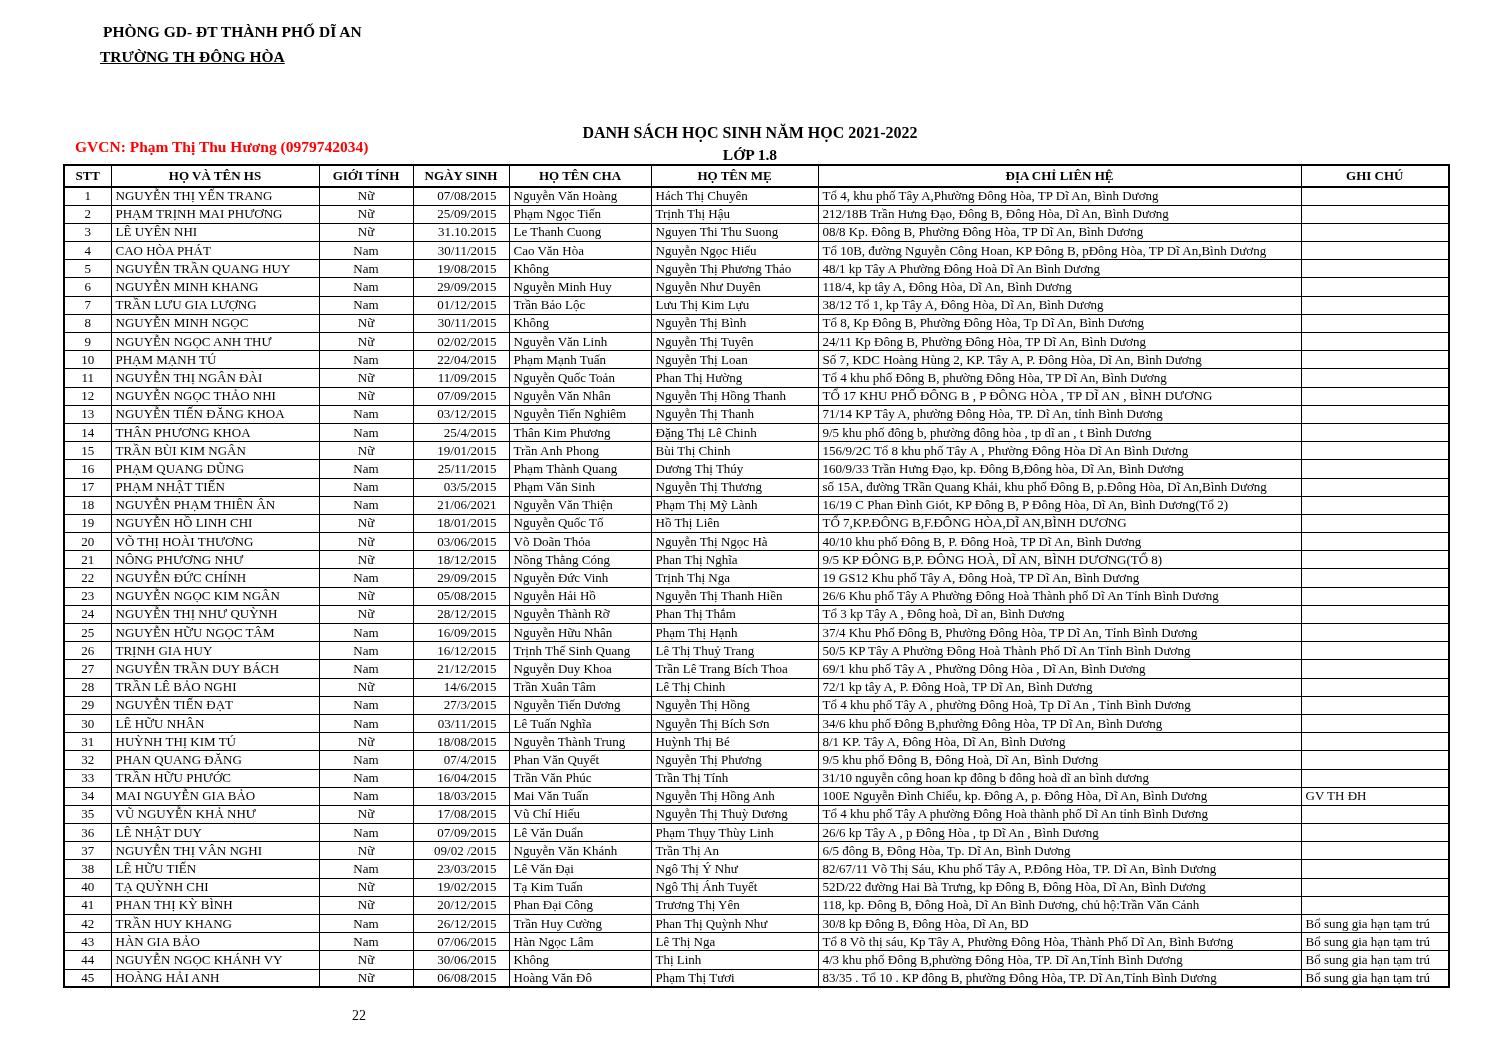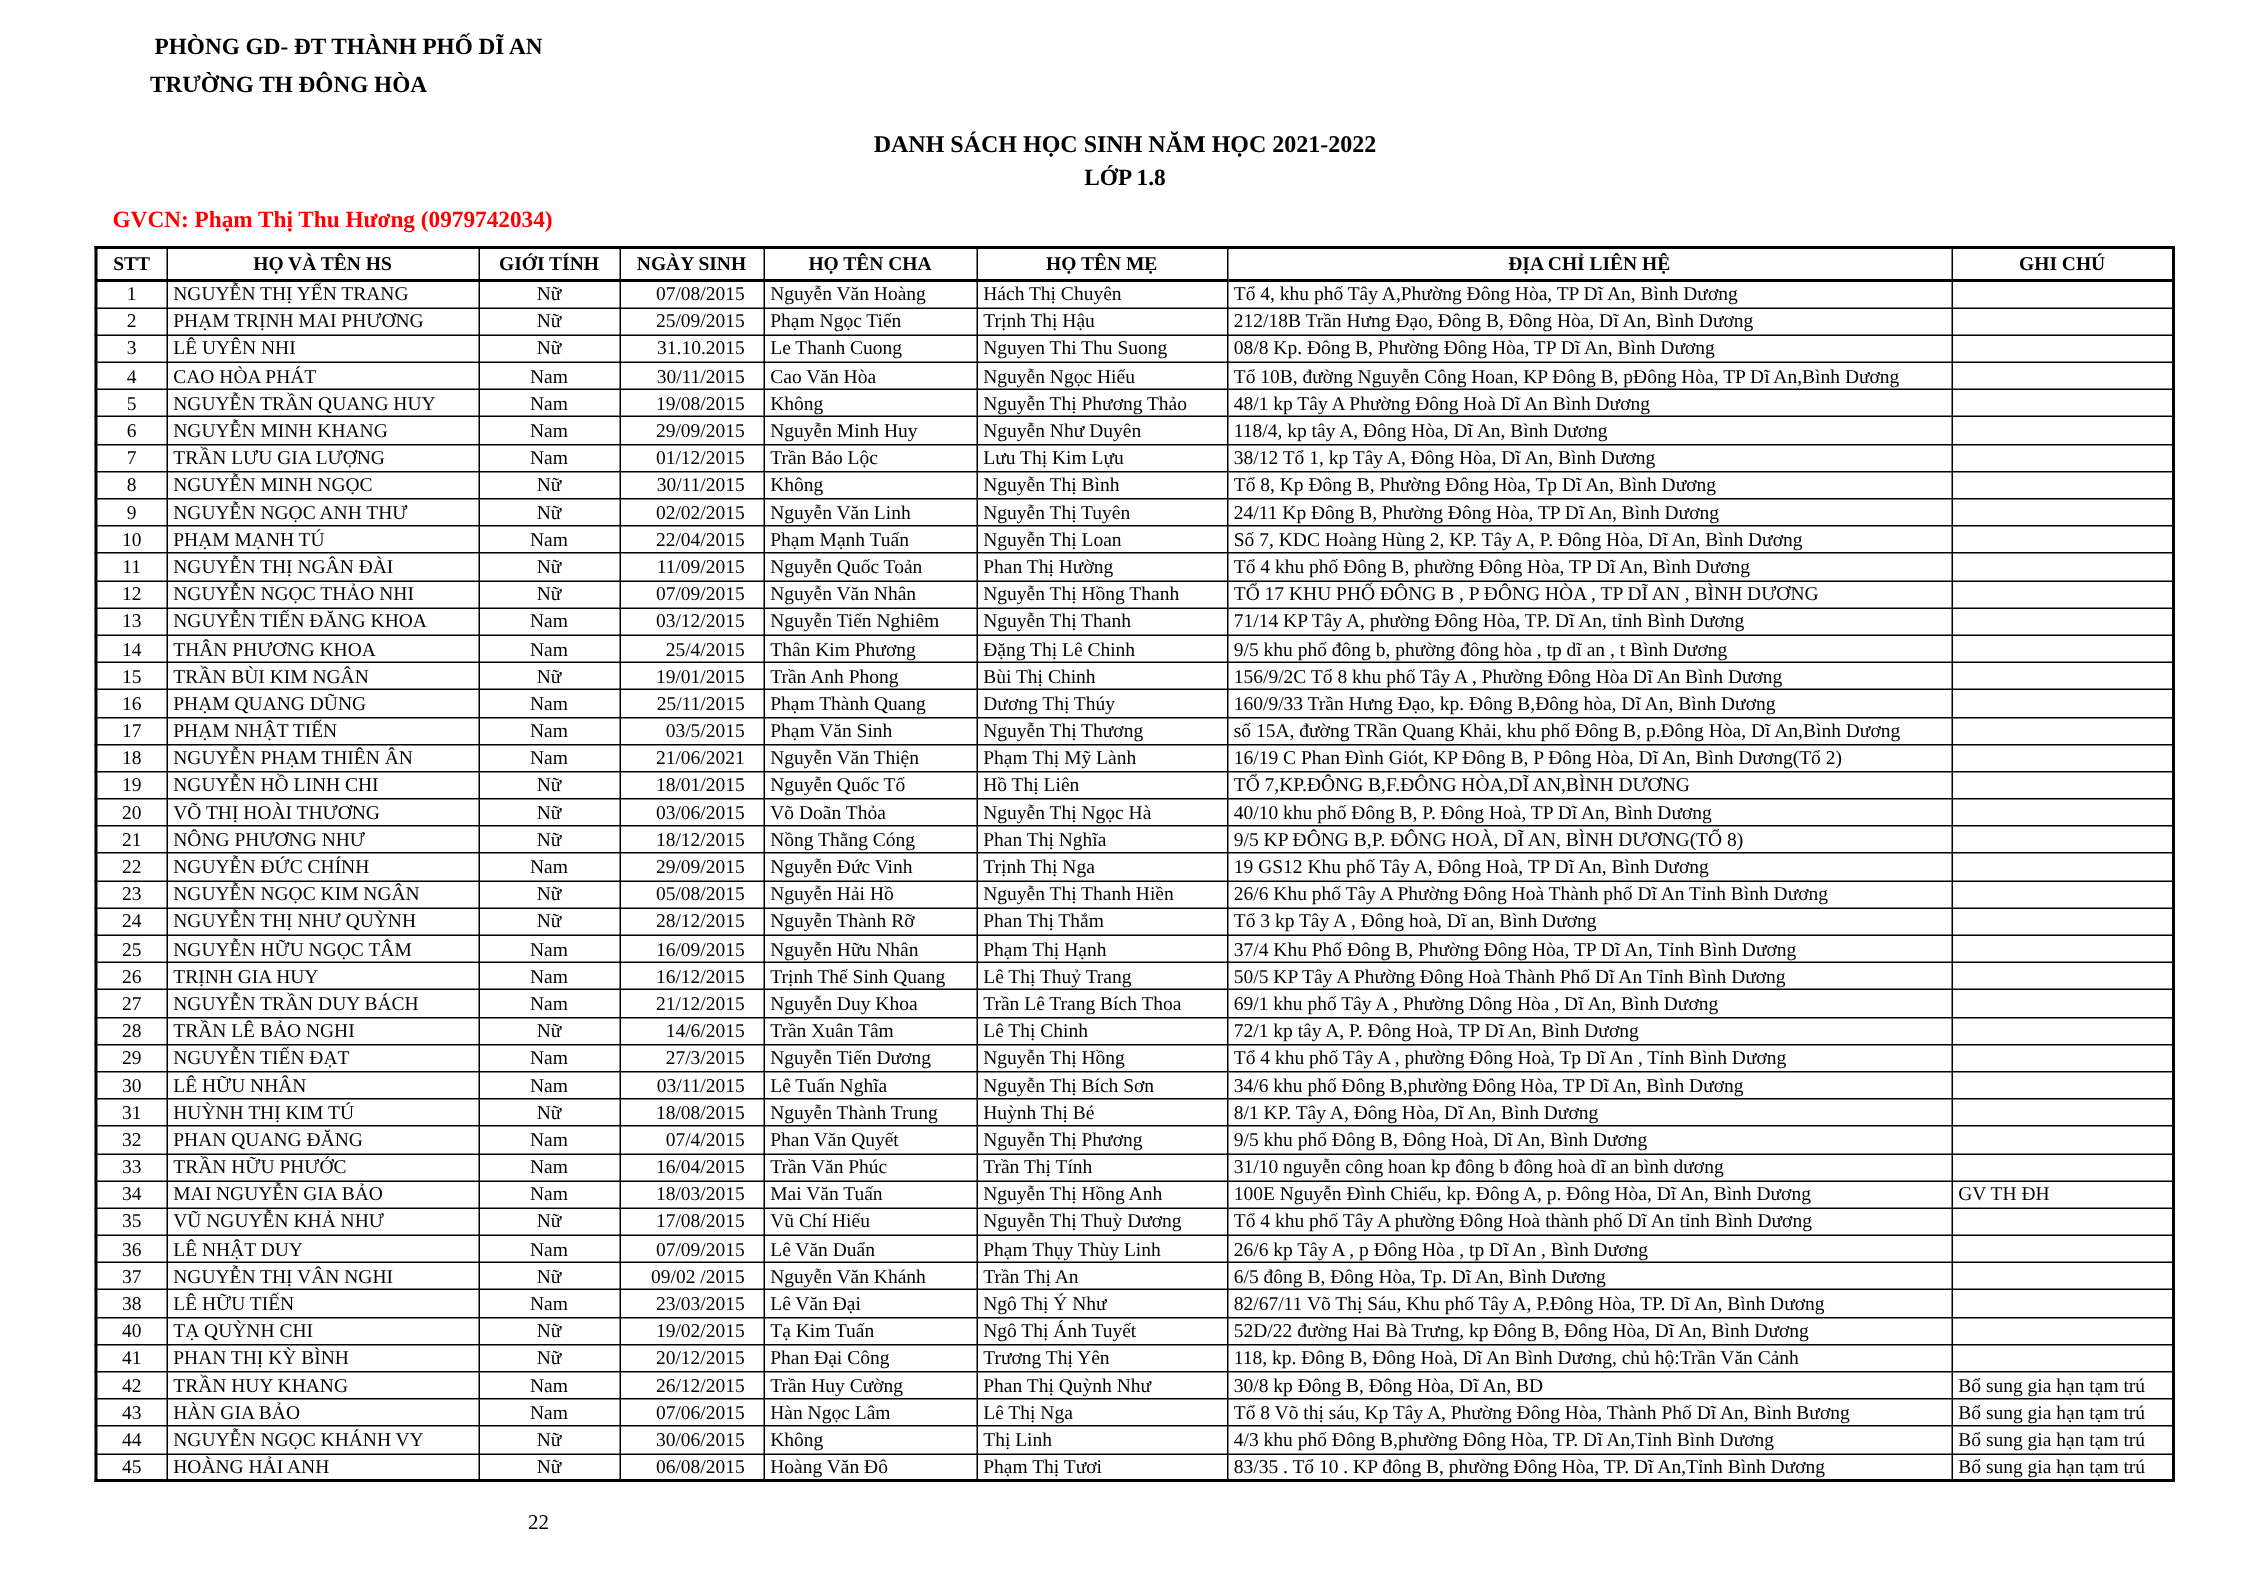--- a/index.html
+++ b/index.html
@@ -10,26 +10,26 @@
     font-family: "Liberation Serif", serif;
     color: #000;
     position: relative;
     overflow: hidden;
   }
   .org-block {
     position: absolute; top: 20px; left: 100px;
     text-align: center; font-weight: bold; font-size: 15.5px;
     line-height: 1.6;
   }
-  .org-line2 { margin-right: 80px; }
+  .org-line2 { margin-right: 80px; text-decoration: underline; }
   .title-block {
     position: absolute; top: 88px; left: 0; width: 100%;
     text-align: center; font-weight: bold;
   }
-  .doc-title { font-size: 16px; }
+  .doc-title { font-size: 16px; margin-top: 36px; }
   .doc-subtitle { font-size: 15.5px; margin-top: 4px; }
   .teacher-line {
     position: absolute; top: 138px; left: 75px;
     font-weight: bold; font-size: 15.5px;
   }
   table.student-table {
     position: absolute; top: 164px; left: 63px;
     width: 1385px;
     border-collapse: collapse; table-layout: fixed;
     border: 2px solid #000;

